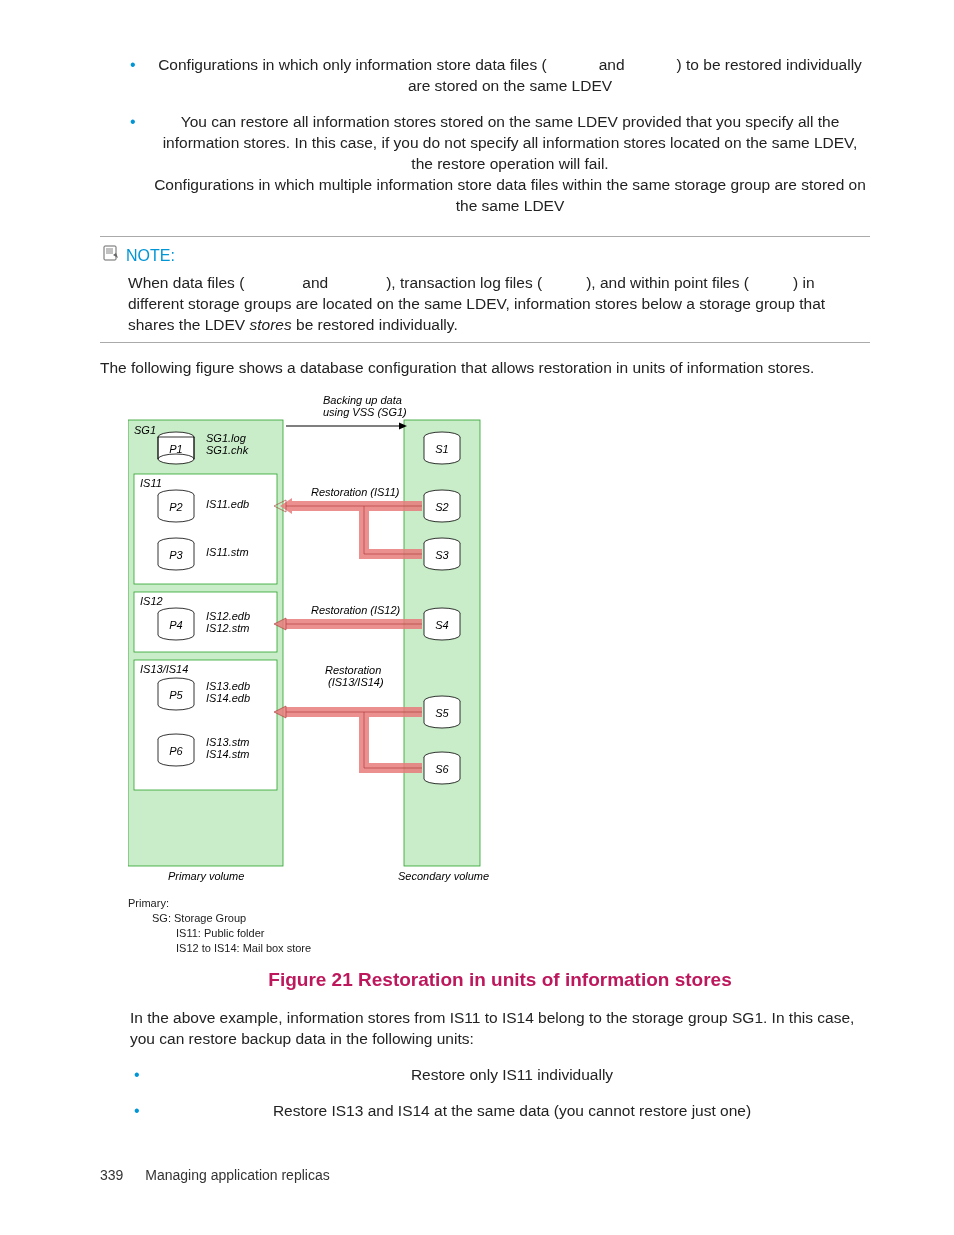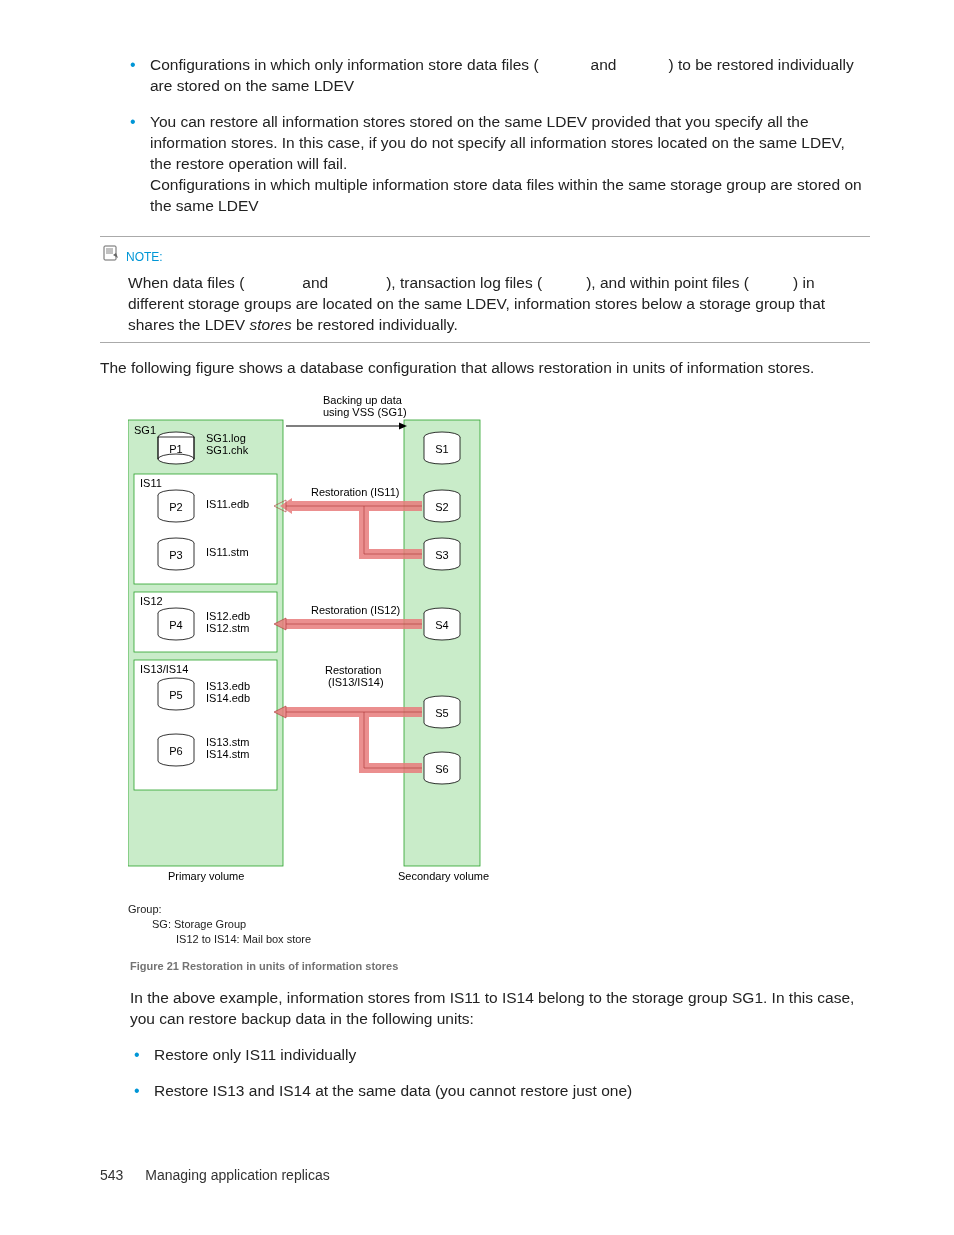--- a/index.html
+++ b/index.html
@@ -17,41 +17,42 @@
   .page {
     position: absolute;
     top: 55px;
     left: 100px;
     width: 770px;
   }
   ul.bullets {
     list-style: none;
     padding-left: 50px;
     margin: 0 0 10px 0;
+    text-align: center;
   }
   ul.bullets > li {
     position: relative;
     margin-bottom: 15px;
   }
   ul.bullets > li::before {
     content: "•";
     position: absolute;
     left: -20px;
     color: #0096d6;
     font-size: 16px;
     line-height: 1.2;
   }
   .rule {
     border: none;
     border-top: 0.5px solid #aaa;
     margin: 20px 0 8px 0;
   }
   .note-block .note-head {
     color: #0096d6;
-    font-size: 12px;
+    font-size: 16px;
     text-align: center;
   }
   .note-icon {
     display: inline-block;
     width: 18px;
     text-align: center;
     color: #555;
     font-size: 15px;
     margin-right: 6px;
     margin-left: 2px;
@@ -59,37 +60,39 @@
   .note-body {
     padding-left: 28px;
     margin-top: 6px;
     margin-bottom: 4px;
   }
   em.italic { font-style: italic; }
   .body-para {
     margin: 15px 0;
   }
   .fig-caption {
-    color: #737373;
+    color: #be185d;
     font-weight: 600;
-    font-size: 11px;
+    font-size: 19px;
     margin: 10px 0 10px 30px;
+    text-align: center;
   }
   .footer {
     position: absolute;
     left: 100px;
     bottom: 50px;
     font-size: 14px;
     color: #333;
   }
   .footer .pg { margin-right: 18px; }
 
   
   .diagram {
-    margin: 10px 0 12px 28px;
+    margin: 10px 0 6px 28px;
+    font-style: italic;
   }
   .legend-block {
     font-family: Arial, sans-serif;
     font-size: 11px;
     line-height: 1.35;
     margin-left: 28px;
     margin-top: 4px;
     margin-bottom: 12px;
     color: #222;
   }
@@ -252,32 +255,33 @@
       <polygon points="158,312 146,318 158,324" fill="#e77b7b" opacity="0.85"></polygon>
       <path d="M294 318 H236 V374 H294 M236 318 H158" fill="none" stroke="#a33" stroke-width="0.6"></path>
       <polygon points="158,312 146,318 158,324" fill="none" stroke="#a33" stroke-width="0.6"></polygon>
 
       <text x="40" y="486">Primary volume</text>
       <text x="270" y="486">Secondary volume</text>
     </svg>
   </div>
 
   <div class="legend-block">
-    <div>Group:</div>
+    <div>Primary:</div>
     <div style="padding-left:24px">SG: Storage Group</div>
+    <div style="padding-left:48px">IS11: Public folder</div>
     <div style="padding-left:48px">IS12 to IS14: Mail box store</div>
   </div>
 
   <div class="fig-caption">Figure 21 Restoration in units of information stores</div>
 
   <div class="body-para" style="margin-left:30px">In the above example, information stores from IS11 to IS14 belong to the storage group SG1. In this case, you can restore backup data in the following units:</div>
 
   <ul class="bullets" style="padding-left:54px">
     <li>Restore only IS11 individually</li>
     <li>Restore IS13 and IS14 at the same data (you cannot restore just one)</li>
   </ul>
 
 </div>
 
 <div class="footer">
-  <span class="pg">543</span>
+  <span class="pg">339</span>
   <span>Managing application replicas</span>
 </div>
 
 </body></html>

